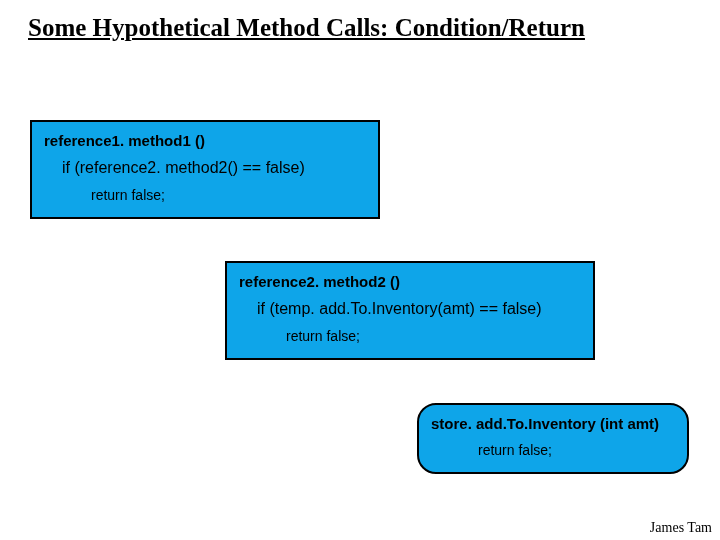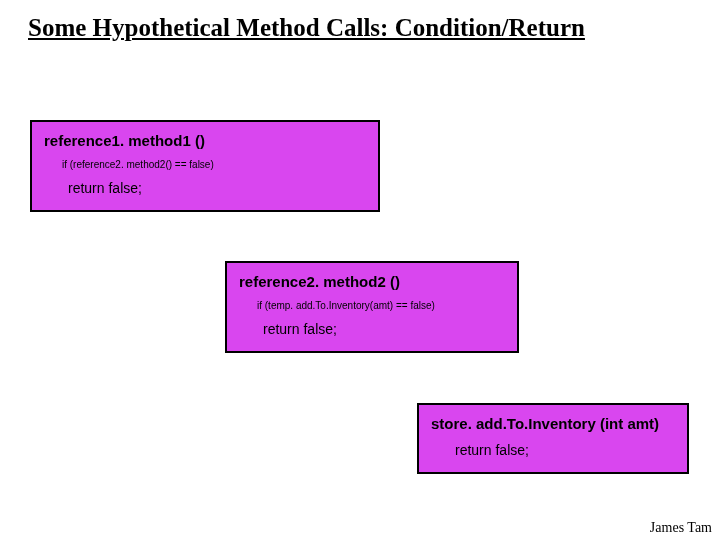--- a/index.html
+++ b/index.html
@@ -18,39 +18,39 @@
     top: 14px;
     left: 28px;
     font-family: "Times New Roman", Times, serif;
     font-size: 25px;
     font-weight: bold;
     text-decoration: underline;
   }
   .code-box {
     position: absolute;
     border: 2px solid #000;
-    background: #d946ef;
+    background: #0ea5e9;
     padding: 10px 12px 14px 12px;
     box-sizing: border-box;
   }
   .sig {
     font-size: 15px;
     font-weight: bold;
     margin-bottom: 10px;
     white-space: pre;
   }
   .cond {
-    font-size: 10px;
+    font-size: 16px;
     margin-left: 18px;
     margin-bottom: 10px;
     white-space: pre;
   }
   .ret {
     font-size: 14px;
-    margin-left: 24px;
+    margin-left: 47px;
     white-space: pre;
   }
   .footer {
     position: absolute;
     bottom: 4px;
     right: 8px;
     font-family: "Times New Roman", Times, serif;
     font-size: 14px;
   }
 </style>
@@ -58,24 +58,24 @@
 <body>
 
 <div class="title">Some Hypothetical Method Calls: Condition/Return</div>
 
 <div class="code-box" style="top:120px; left:30px; width:350px;">
   <div class="sig">reference1. method1 ()</div>
   <div class="cond">if (reference2. method2() == false)</div>
   <div class="ret">return false;</div>
 </div>
 
-<div class="code-box" style="top:261px; left:225px; width:294px;">
+<div class="code-box" style="top:261px; left:225px; width:370px;">
   <div class="sig">reference2. method2 ()</div>
   <div class="cond">if (temp. add.To.Inventory(amt) == false)</div>
   <div class="ret">return false;</div>
 </div>
 
-<div class="code-box" style="top:403px; left:417px; width:272px;">
+<div class="code-box" style="top:403px; left:417px; width:272px;border-radius:19px;">
   <div class="sig">store. add.To.Inventory (int amt)</div>
   <div class="ret">return false;</div>
 </div>
 
 <div class="footer">James Tam</div>
 
 </body></html>

